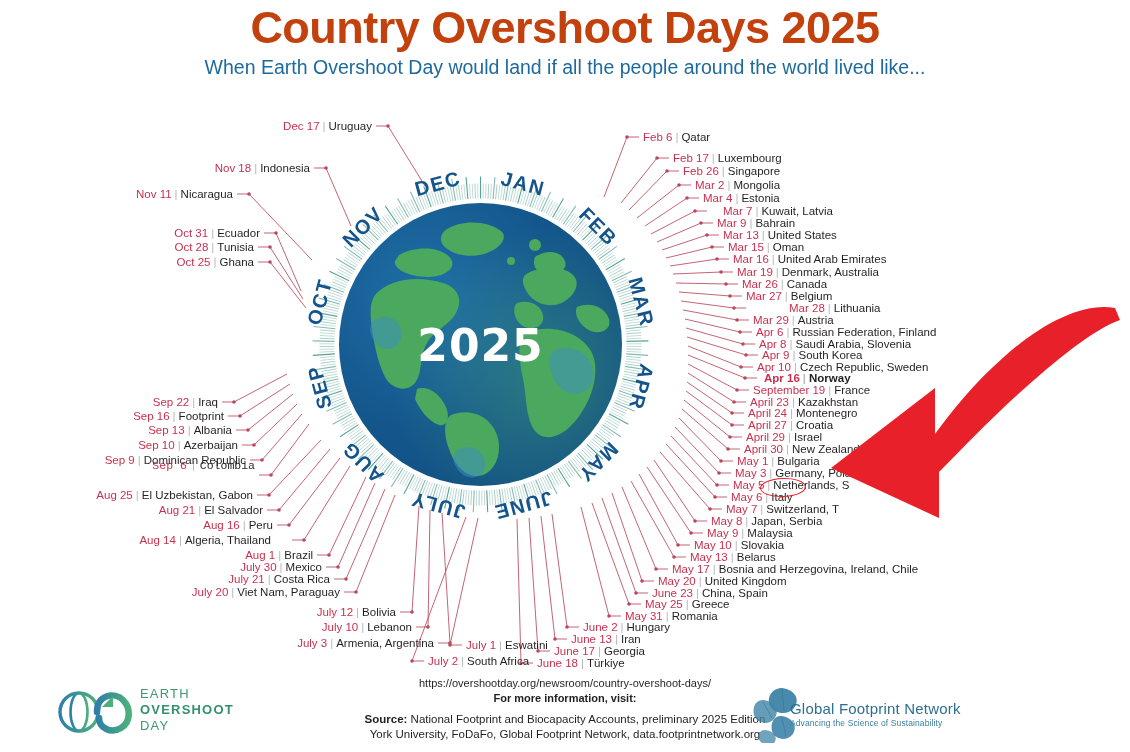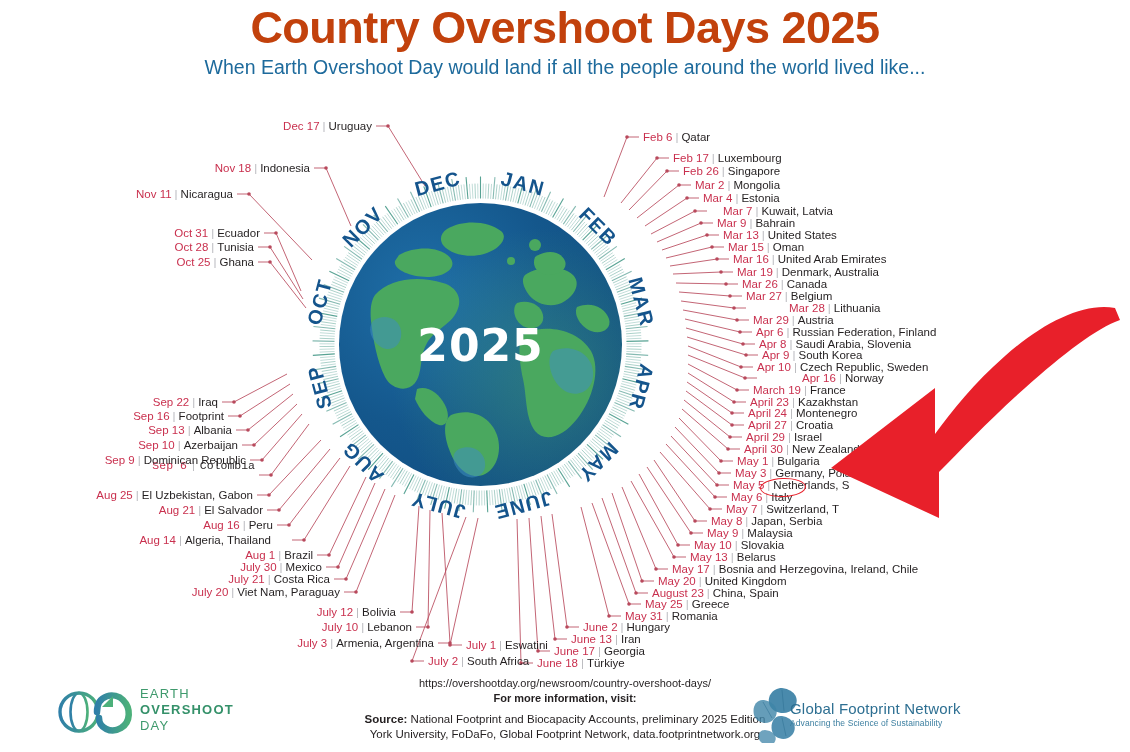--- a/index.html
+++ b/index.html
@@ -683,39 +683,39 @@
     <div class="lbl r" style="left: 733px; top: 253px;"><span class="d">Mar 16</span><span class="sep">|</span><span class="c">United Arab Emirates</span></div>
     <div class="lbl r" style="left: 737px; top: 266px;"><span class="d">Mar 19</span><span class="sep">|</span><span class="c">Denmark, Australia</span></div>
     <div class="lbl r" style="left: 742px; top: 278px;"><span class="d">Mar 26</span><span class="sep">|</span><span class="c">Canada</span></div>
     <div class="lbl r" style="left: 746px; top: 290px;"><span class="d">Mar 27</span><span class="sep">|</span><span class="c">Belgium</span></div>
     <div class="lbl r" style="left: 789px; top: 302px;"><span class="d">Mar 28</span><span class="sep">|</span><span class="c">Lithuania</span></div>
     <div class="lbl r" style="left: 753px; top: 314px;"><span class="d">Mar 29</span><span class="sep">|</span><span class="c">Austria</span></div>
     <div class="lbl r" style="left: 756px; top: 326px;"><span class="d">Apr 6</span><span class="sep">|</span><span class="c">Russian Federation, Finland</span></div>
     <div class="lbl r" style="left: 759px; top: 338px;"><span class="d">Apr 8</span><span class="sep">|</span><span class="c">Saudi Arabia, Slovenia</span></div>
     <div class="lbl r" style="left: 762px; top: 349px;"><span class="d">Apr 9</span><span class="sep">|</span><span class="c">South Korea</span></div>
     <div class="lbl r" style="left: 757px; top: 361px;"><span class="d">Apr 10</span><span class="sep">|</span><span class="c">Czech Republic, Sweden</span></div>
-    <div class="lbl r" style="left: 802px; top: 372px;"><span class="d">Apr 16</span><span class="sep">|</span><span class="c">Norway</span></div>
-    <div class="lbl r" style="left: 753px; top: 384px;"><span class="d">March 19</span><span class="sep">|</span><span class="c">France</span></div>
+    <div class="lbl r" style="left: 764px; top: 372px; font-weight: bold;"><span class="d">Apr 16</span><span class="sep">|</span><span class="c">Norway</span></div>
+    <div class="lbl r" style="left: 753px; top: 384px;"><span class="d">September 19</span><span class="sep">|</span><span class="c">France</span></div>
     <div class="lbl r" style="left: 750px; top: 396px;"><span class="d">April 23</span><span class="sep">|</span><span class="c">Kazakhstan</span></div>
     <div class="lbl r" style="left: 748px; top: 407px;"><span class="d">April 24</span><span class="sep">|</span><span class="c">Montenegro</span></div>
     <div class="lbl r" style="left: 748px; top: 419px;"><span class="d">April 27</span><span class="sep">|</span><span class="c">Croatia</span></div>
     <div class="lbl r" style="left: 746px; top: 431px;"><span class="d">April 29</span><span class="sep">|</span><span class="c">Israel</span></div>
     <div class="lbl r" style="left: 744px; top: 443px;"><span class="d">April 30</span><span class="sep">|</span><span class="c">New Zealand</span></div>
     <div class="lbl r" style="left: 737px; top: 455px;"><span class="d">May 1</span><span class="sep">|</span><span class="c">Bulgaria</span></div>
     <div class="lbl r" style="left: 735px; top: 467px;"><span class="d">May 3</span><span class="sep">|</span><span class="c">Germany, Poland</span></div>
     <div class="lbl r" style="left: 733px; top: 479px;"><span class="d">May 5</span><span class="sep">|</span><span class="c">Netherlands, S</span></div>
     <div class="lbl r" style="left: 731px; top: 491px;"><span class="d">May 6</span><span class="sep">|</span><span class="c">Italy</span></div>
     <div class="lbl r" style="left: 726px; top: 503px;"><span class="d">May 7</span><span class="sep">|</span><span class="c">Switzerland, T</span></div>
     <div class="lbl r" style="left: 711px; top: 515px;"><span class="d">May 8</span><span class="sep">|</span><span class="c">Japan, Serbia</span></div>
     <div class="lbl r" style="left: 707px; top: 527px;"><span class="d">May 9</span><span class="sep">|</span><span class="c">Malaysia</span></div>
     <div class="lbl r" style="left: 694px; top: 539px;"><span class="d">May 10</span><span class="sep">|</span><span class="c">Slovakia</span></div>
     <div class="lbl r" style="left: 690px; top: 551px;"><span class="d">May 13</span><span class="sep">|</span><span class="c">Belarus</span></div>
     <div class="lbl r" style="left: 672px; top: 563px;"><span class="d">May 17</span><span class="sep">|</span><span class="c">Bosnia and Herzegovina, Ireland, Chile</span></div>
     <div class="lbl r" style="left: 658px; top: 575px;"><span class="d">May 20</span><span class="sep">|</span><span class="c">United Kingdom</span></div>
-    <div class="lbl r" style="left: 652px; top: 587px;"><span class="d">August 23</span><span class="sep">|</span><span class="c">China, Spain</span></div>
+    <div class="lbl r" style="left: 652px; top: 587px;"><span class="d">June 23</span><span class="sep">|</span><span class="c">China, Spain</span></div>
     <div class="lbl r" style="left: 645px; top: 598px;"><span class="d">May 25</span><span class="sep">|</span><span class="c">Greece</span></div>
     <div class="lbl r" style="left: 625px; top: 610px;"><span class="d">May 31</span><span class="sep">|</span><span class="c">Romania</span></div>
     <div class="lbl r" style="left: 583px; top: 621px;"><span class="d">June 2</span><span class="sep">|</span><span class="c">Hungary</span></div>
     <div class="lbl r" style="left: 571px; top: 633px;"><span class="d">June 13</span><span class="sep">|</span><span class="c">Iran</span></div>
     <div class="lbl r" style="left: 554px; top: 645px;"><span class="d">June 17</span><span class="sep">|</span><span class="c">Georgia</span></div>
     <div class="lbl r" style="left: 537px; top: 657px;"><span class="d">June 18</span><span class="sep">|</span><span class="c">Türkiye</span></div>
     <div class="lbl r" style="left: 466px; top: 639px;"><span class="d">July 1</span><span class="sep">|</span><span class="c">Eswatini</span></div>
     <div class="lbl r" style="left: 428px; top: 655px;"><span class="d">July 2</span><span class="sep">|</span><span class="c">South Africa</span></div>
     <div class="lbl l" style="left: 434px; top: 637px;"><span class="d">July 3</span><span class="sep">|</span><span class="c">Armenia, Argentina</span></div>
     <div class="lbl l" style="left: 412px; top: 621px;"><span class="d">July 10</span><span class="sep">|</span><span class="c">Lebanon</span></div>

